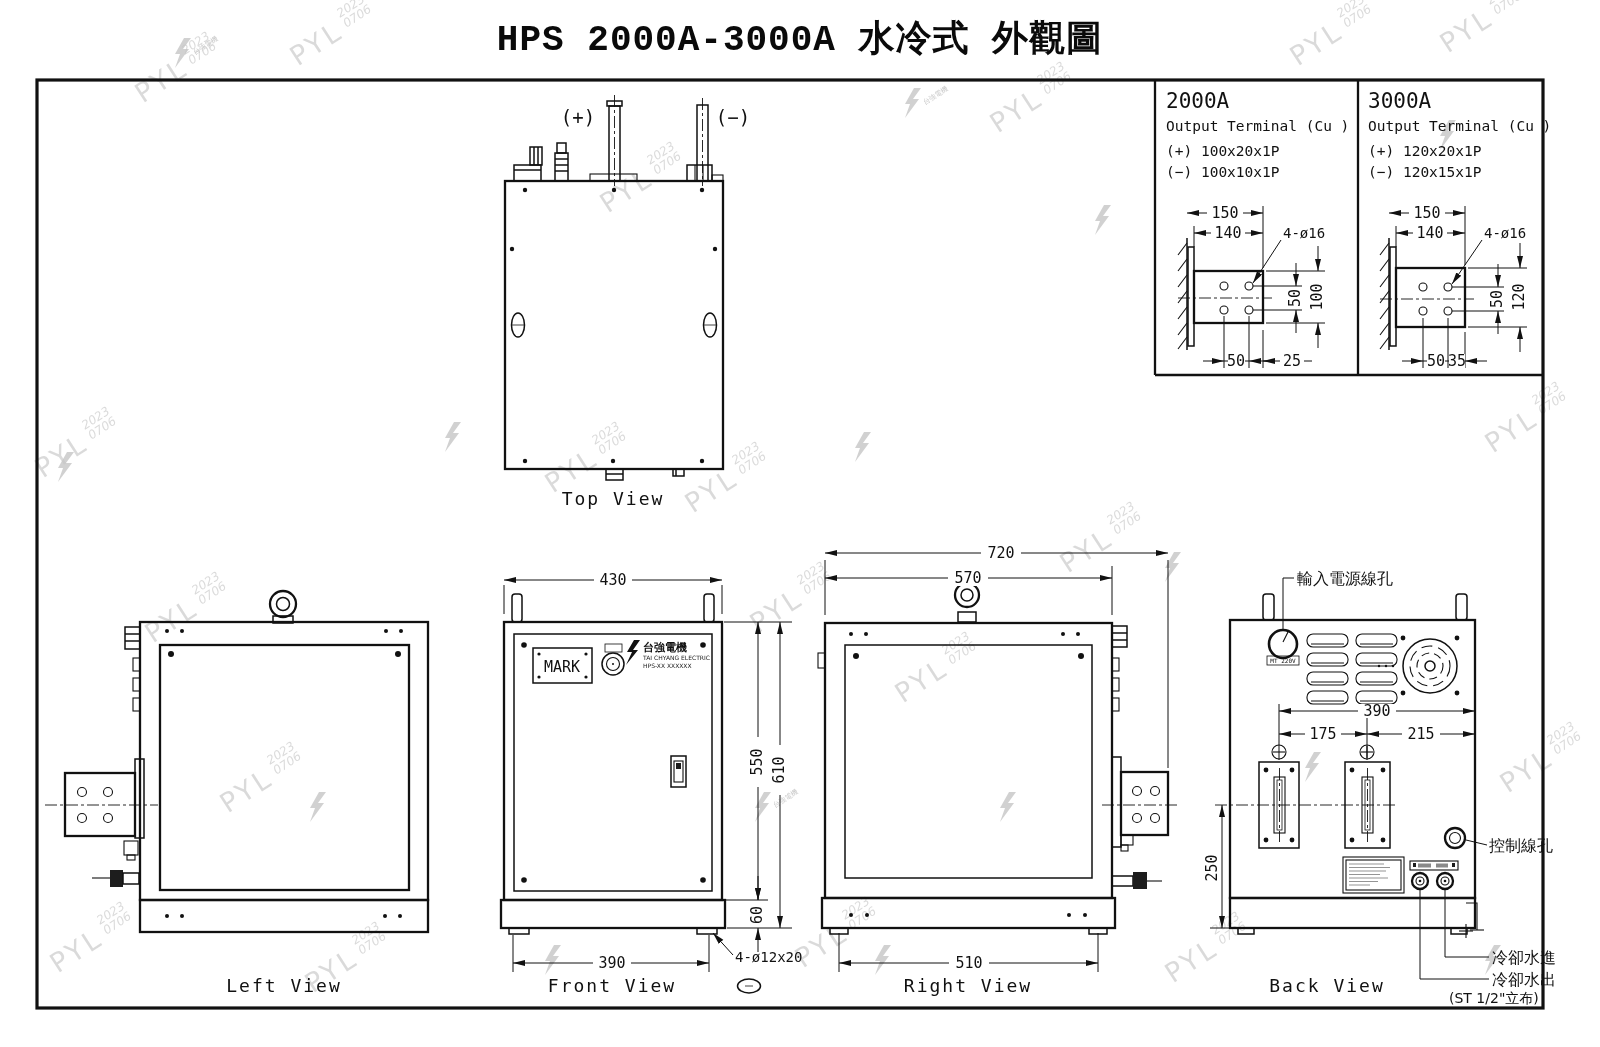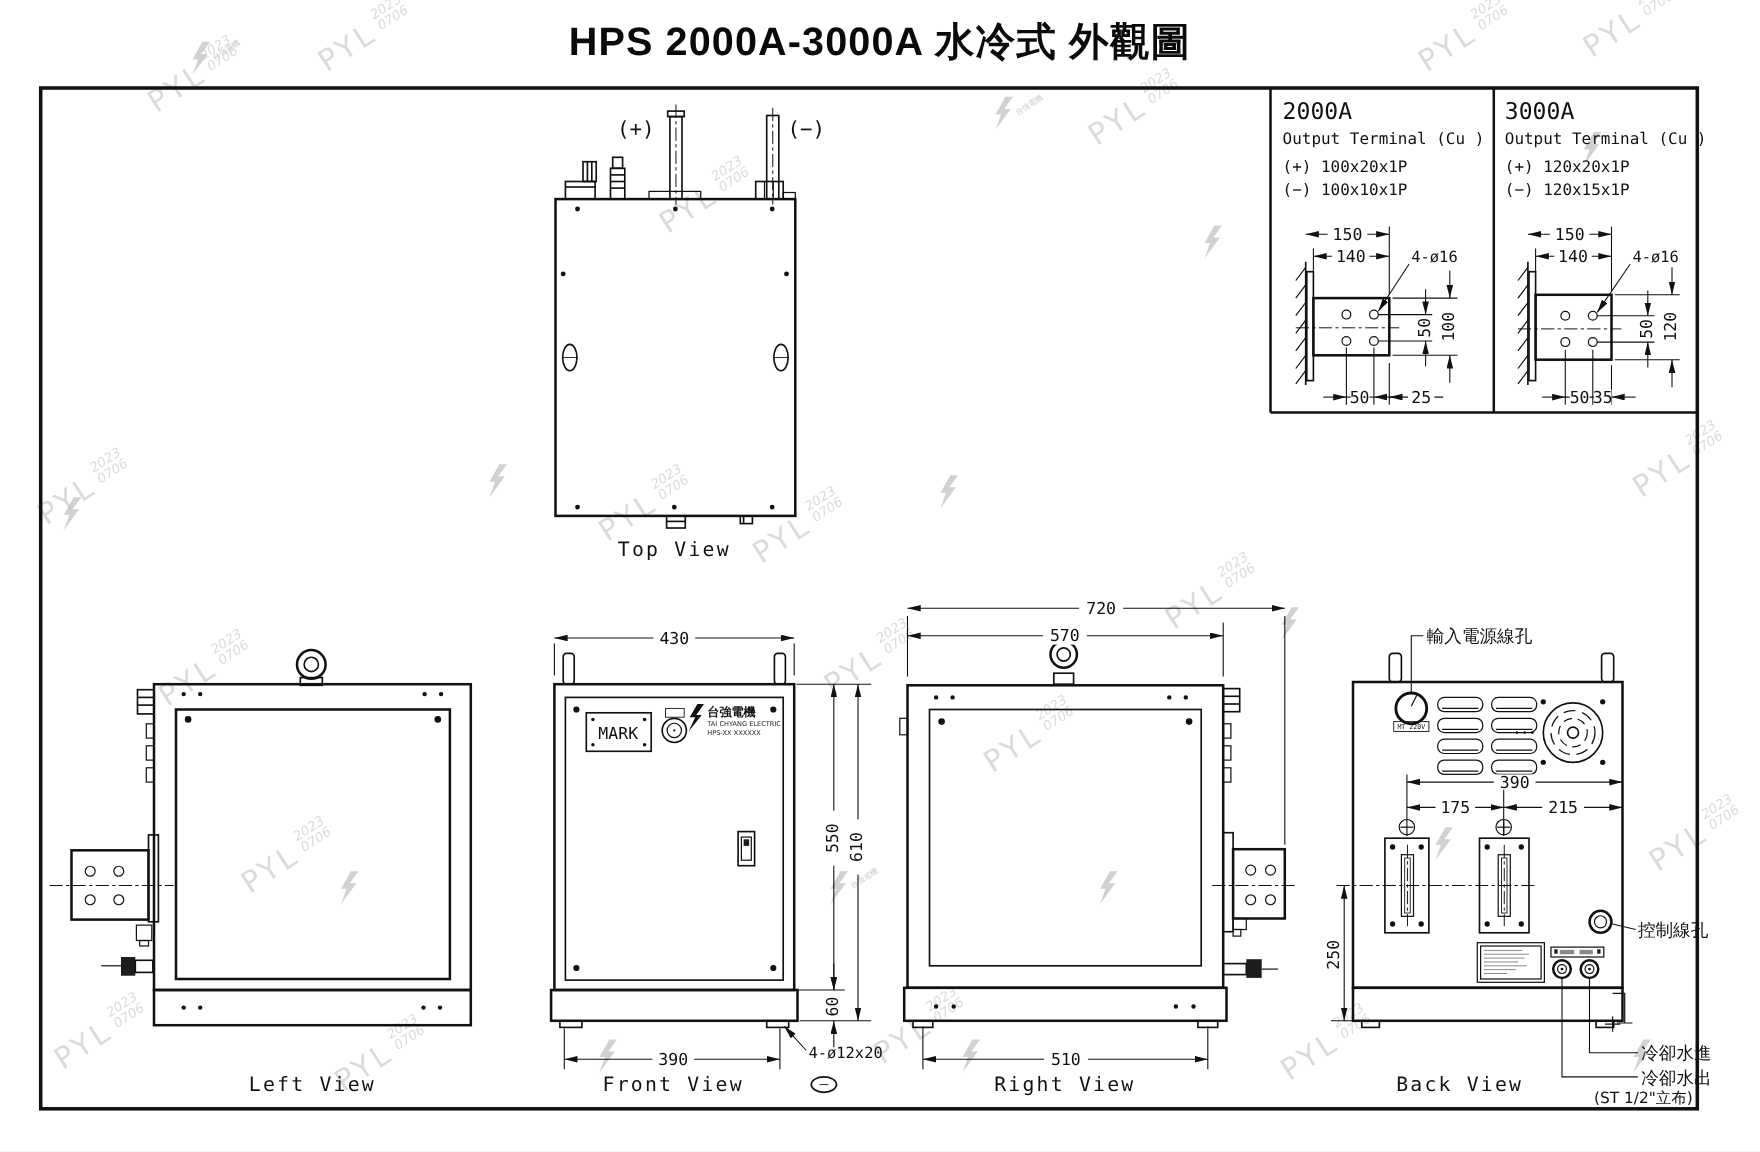--- a/index.html
+++ b/index.html
@@ -1,20 +1,20 @@
 <!DOCTYPE html>
 <html><head>
 <meta charset="utf-8">
 <style>
   html,body{margin:0;padding:0;background:#e8e8e8;}
   #sheet{position:relative;width:1600px;height:1047px;background:#ffffff;overflow:hidden;
          font-family:"DejaVu Sans",sans-serif;}
   #title{position:absolute;left:0;right:0;top:14px;text-align:center;
          font-size:36px;font-weight:bold;color:#0a0a0a;letter-spacing:1px;
-         font-family:Liberation Sans, sans-serif;}
+         font-family:Liberation Mono, monospace;}
   svg{position:absolute;left:0;top:0;}
   .s3{stroke:#111;stroke-width:3.2;fill:none}
   .s2{stroke:#111;stroke-width:2.3;fill:none}
   .s15{stroke:#111;stroke-width:1.5;fill:none}
   .s1{stroke:#111;stroke-width:1.1;fill:none}
   .sthin{stroke:#111;stroke-width:0.8;fill:none}
   .dim{stroke:#111;stroke-width:1;fill:none}
   .cl{stroke:#111;stroke-width:0.9;fill:none;stroke-dasharray:12 3 3 3}
   .gray{stroke:#666;stroke-width:0.7;fill:none}
   .dot{fill:#111;stroke:none}

